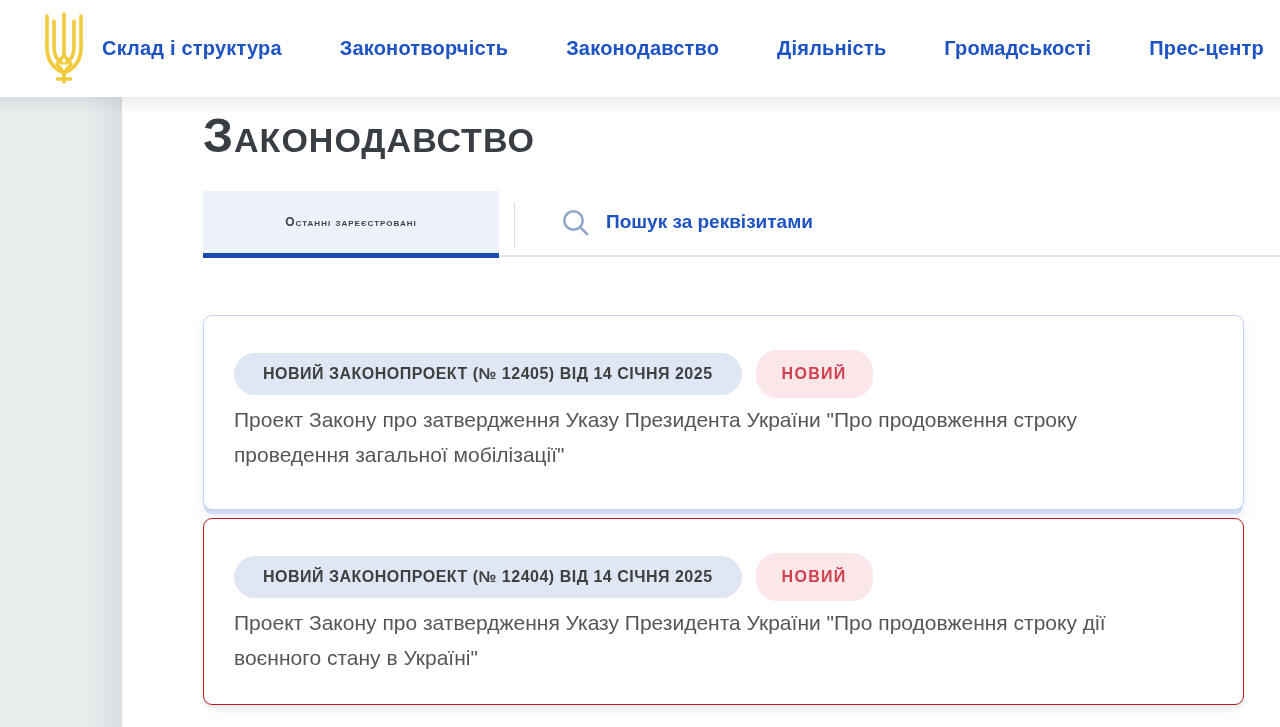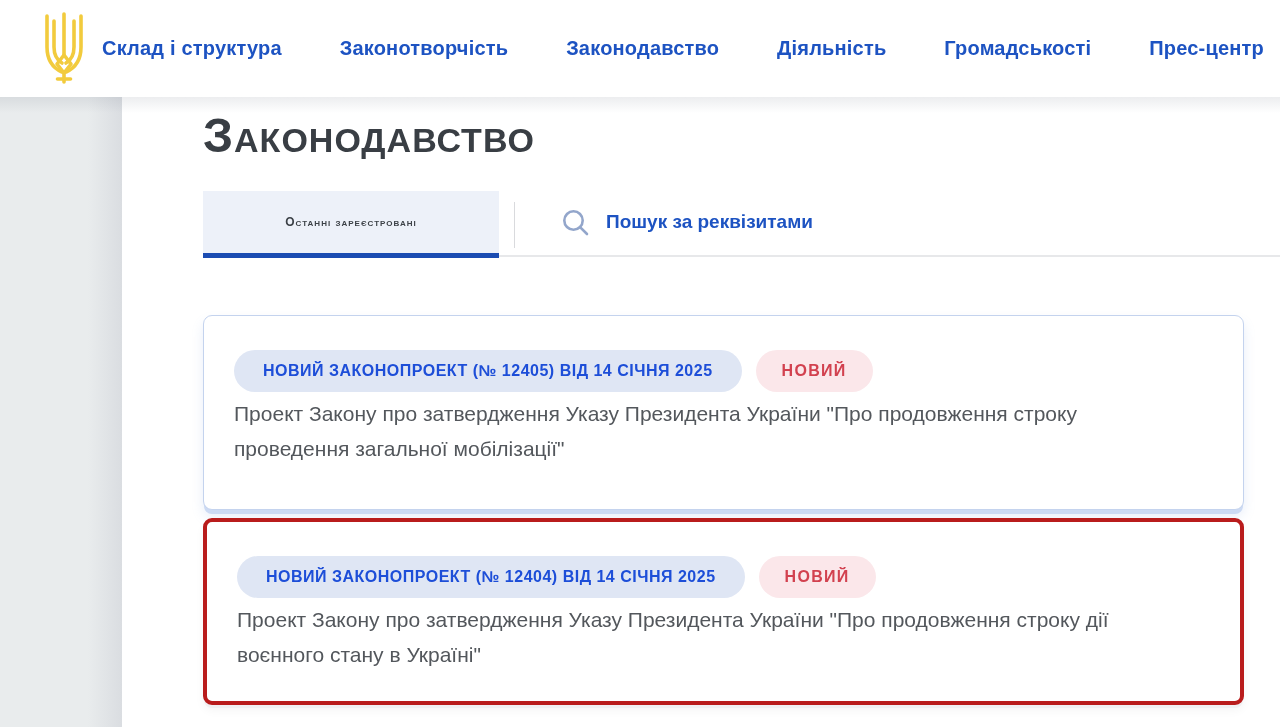--- a/index.html
+++ b/index.html
@@ -87,32 +87,32 @@
   .cards { margin-top: 57px; width: 1041px; }
   .card {
     box-sizing: border-box; width: 1041px; background: #ffffff;
     border-radius: 9px; padding: 34px 30px 0 30px; cursor: pointer;
   }
   .card-new {
     height: 195px; border: 1px solid #c4d3ee;
     box-shadow: 0 5px 0 -1px #ccdaf3, 0 7px 12px rgba(130,160,220,0.18);
   }
   .card-plain {
-    height: 187px; margin-top: 8px; border: 4px solid #b91c1c;
+    height: 187px; margin-top: 8px; border: 1px solid #b91c1c;
     box-shadow: 0 4px 0 -1px #f0f0f2, 0 6px 10px rgba(0,0,0,0.04);
   }
   .badge-row { display: flex; align-items: center; gap: 14px; }
   .badge-tag {
     display: inline-flex; align-items: center; height: 42px;
     padding: 0 29px; border-radius: 21px; background: #dfe6f4;
-    color: #1d4ed8; font-size: 16px; font-weight: 700; letter-spacing: 0.5px;
+    color: #404040; font-size: 16px; font-weight: 700; letter-spacing: 0.5px;
     white-space: nowrap;
   }
   .badge-status {
-    display: inline-flex; align-items: center; height: 42px;
+    display: inline-flex; align-items: center; height: 48px;
     padding: 0 26px; border-radius: 21px; background: #fbe7ea;
     color: #d2414f; font-size: 16px; font-weight: 700; letter-spacing: 1.3px;
     white-space: nowrap;
   }
   .card-text {
     margin-top: 4px; color: #53575c; font-size: 21px; font-weight: 400;
     line-height: 35px;
   }
   .card-text span { display: block; }
 </style>

